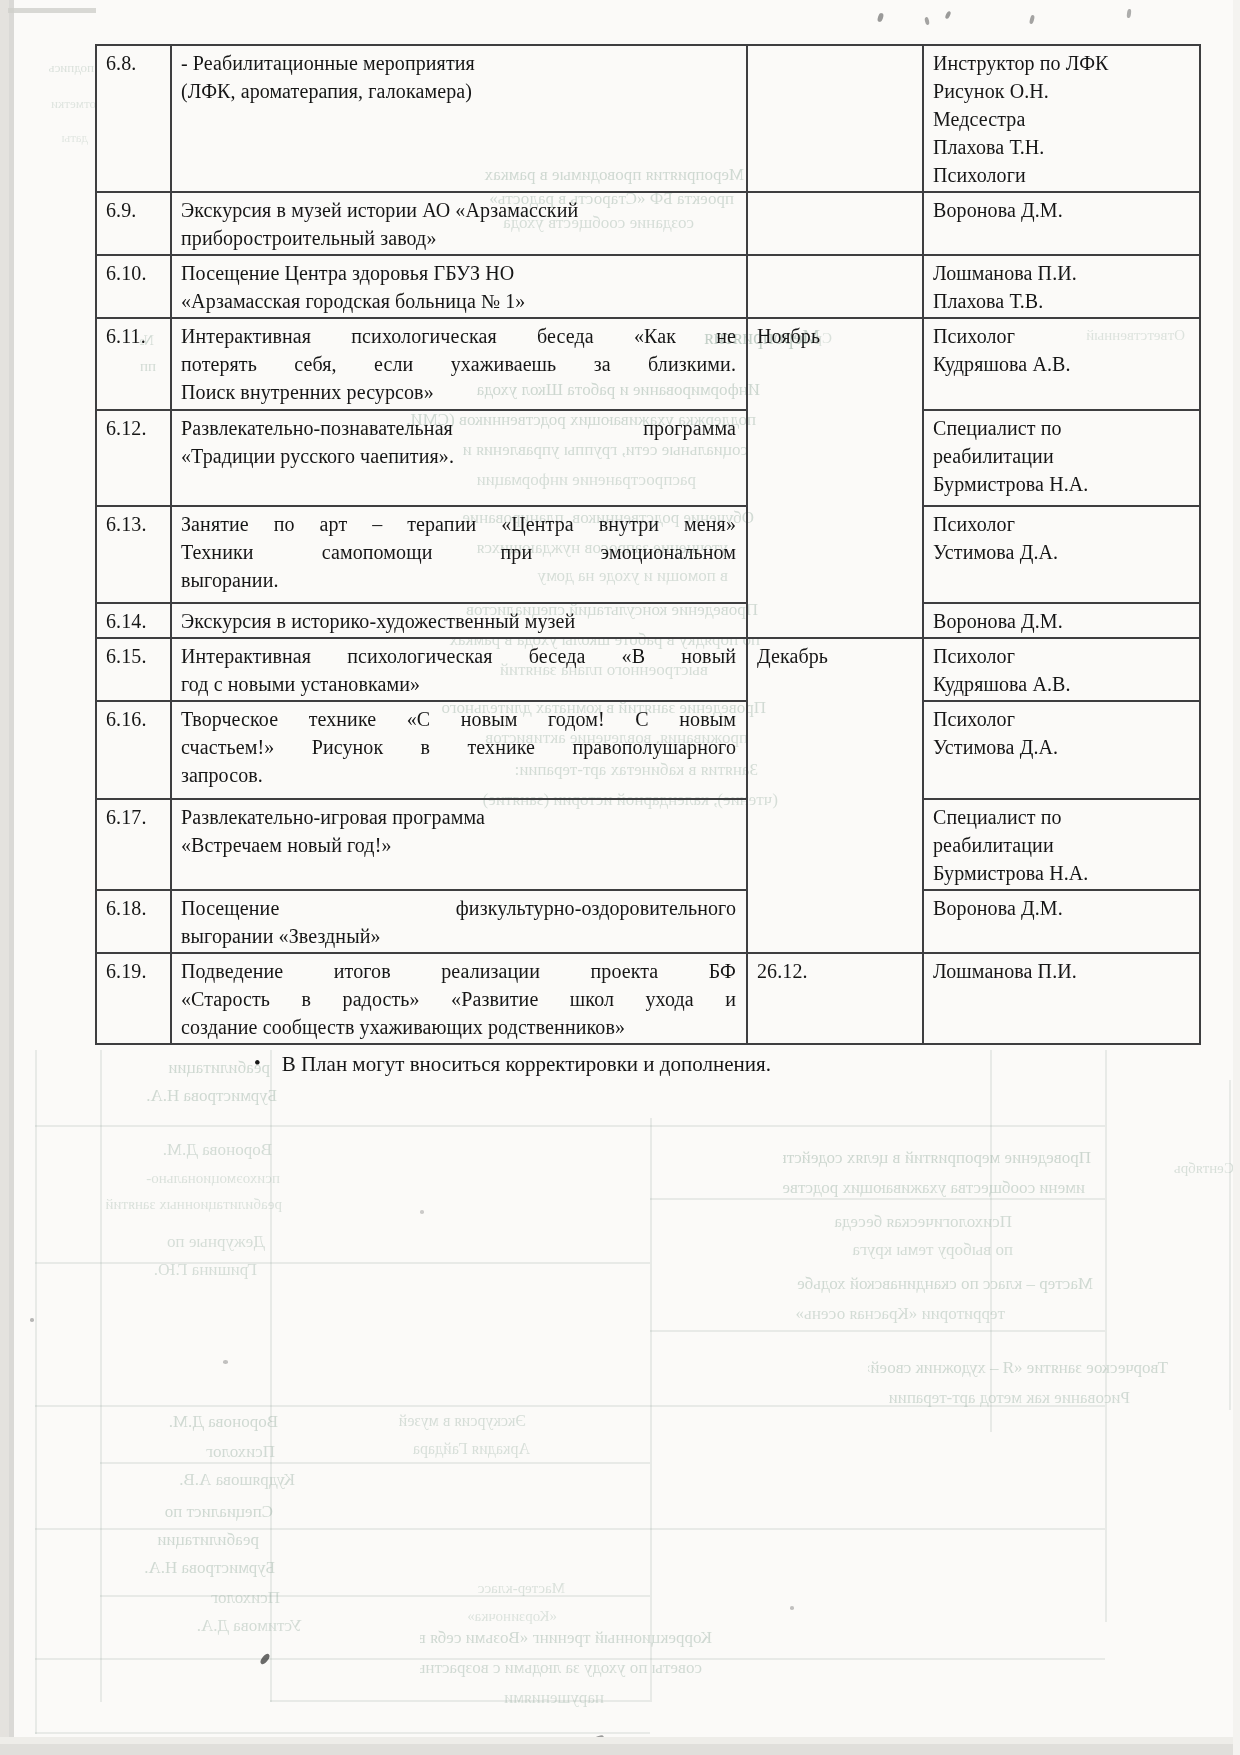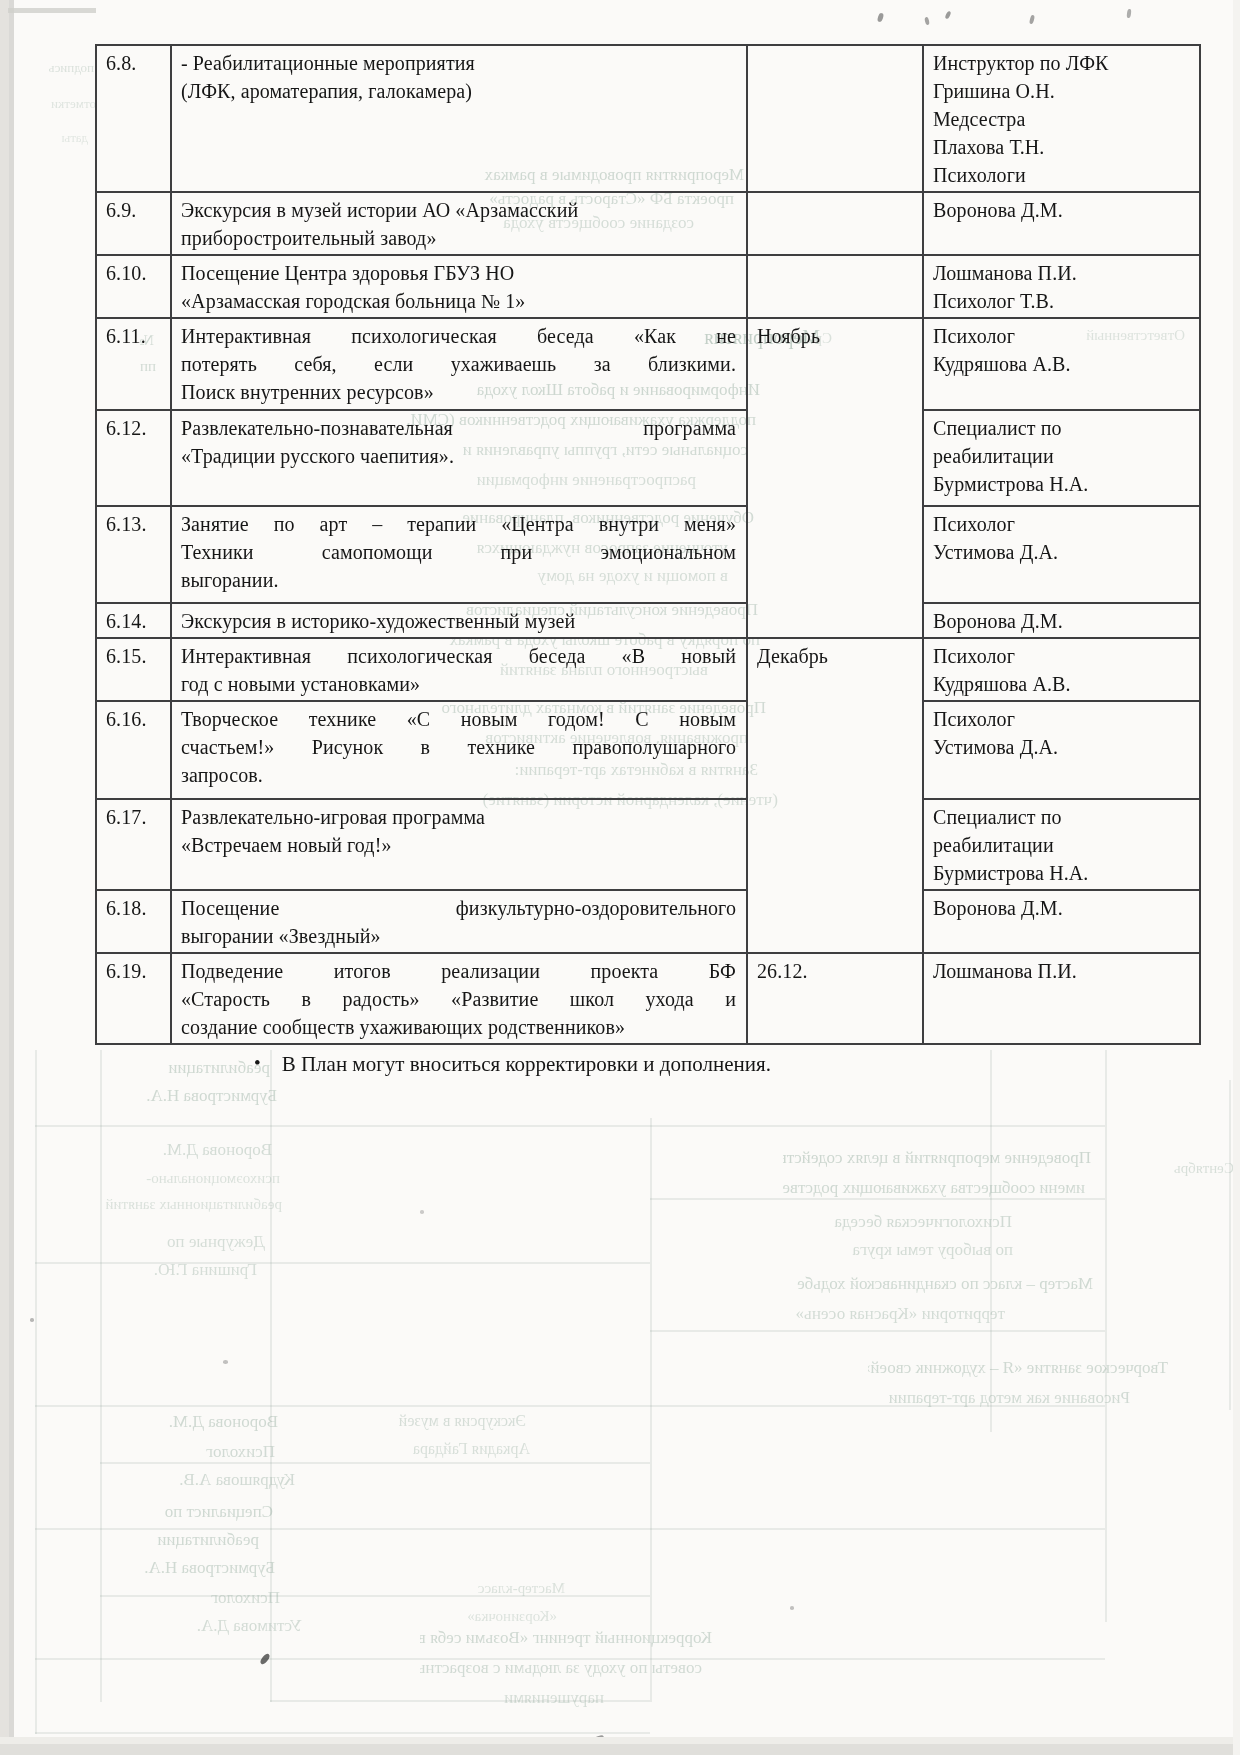--- a/index.html
+++ b/index.html
@@ -127,21 +127,21 @@
     <tbody id="plan-body">
         <tr style="height: 144px; margin-left: 20px;">
           <td class="c-num">6.8.</td>
           <td class="c-act">
             <div>- Реабилитационные мероприятия</div>
             <div>(ЛФК, ароматерапия, галокамера)</div>
           </td>
           <td class="c-date"></td>
           <td class="c-resp">
             <div>Инструктор по ЛФК</div>
-            <div>Гришина О.Н.</div>
+            <div>Рисунок О.Н.</div>
             <div>Медсестра</div>
             <div>Плахова Т.Н.</div>
             <div>Психологи</div>
           </td>
         </tr>
         <tr style="height: 60px; font-family: Liberation Serif, serif;">
           <td class="c-num">6.9.</td>
           <td class="c-act">
             <div>Экскурсия в музей истории АО «Арзамасский</div>
             <div>приборостроительный завод»</div>
@@ -153,21 +153,21 @@
         </tr>
         <tr style="height: 60px;">
           <td class="c-num">6.10.</td>
           <td class="c-act">
             <div>Посещение Центра здоровья ГБУЗ НО</div>
             <div>«Арзамасская городская больница № 1»</div>
           </td>
           <td class="c-date"></td>
           <td class="c-resp">
             <div>Лошманова П.И.</div>
-            <div>Психолог Т.В.</div>
+            <div>Плахова Т.В.</div>
           </td>
         </tr>
         <tr style="height: 92px;">
           <td class="c-num">6.11.</td>
           <td class="c-act">
             <div class="jl">Интерактивная психологическая беседа «Как не</div>
             <div class="jl">потерять себя, если ухаживаешь за близкими.</div>
             <div>Поиск внутренних ресурсов»</div>
           </td>
           <td class="c-date" rowspan="4">

